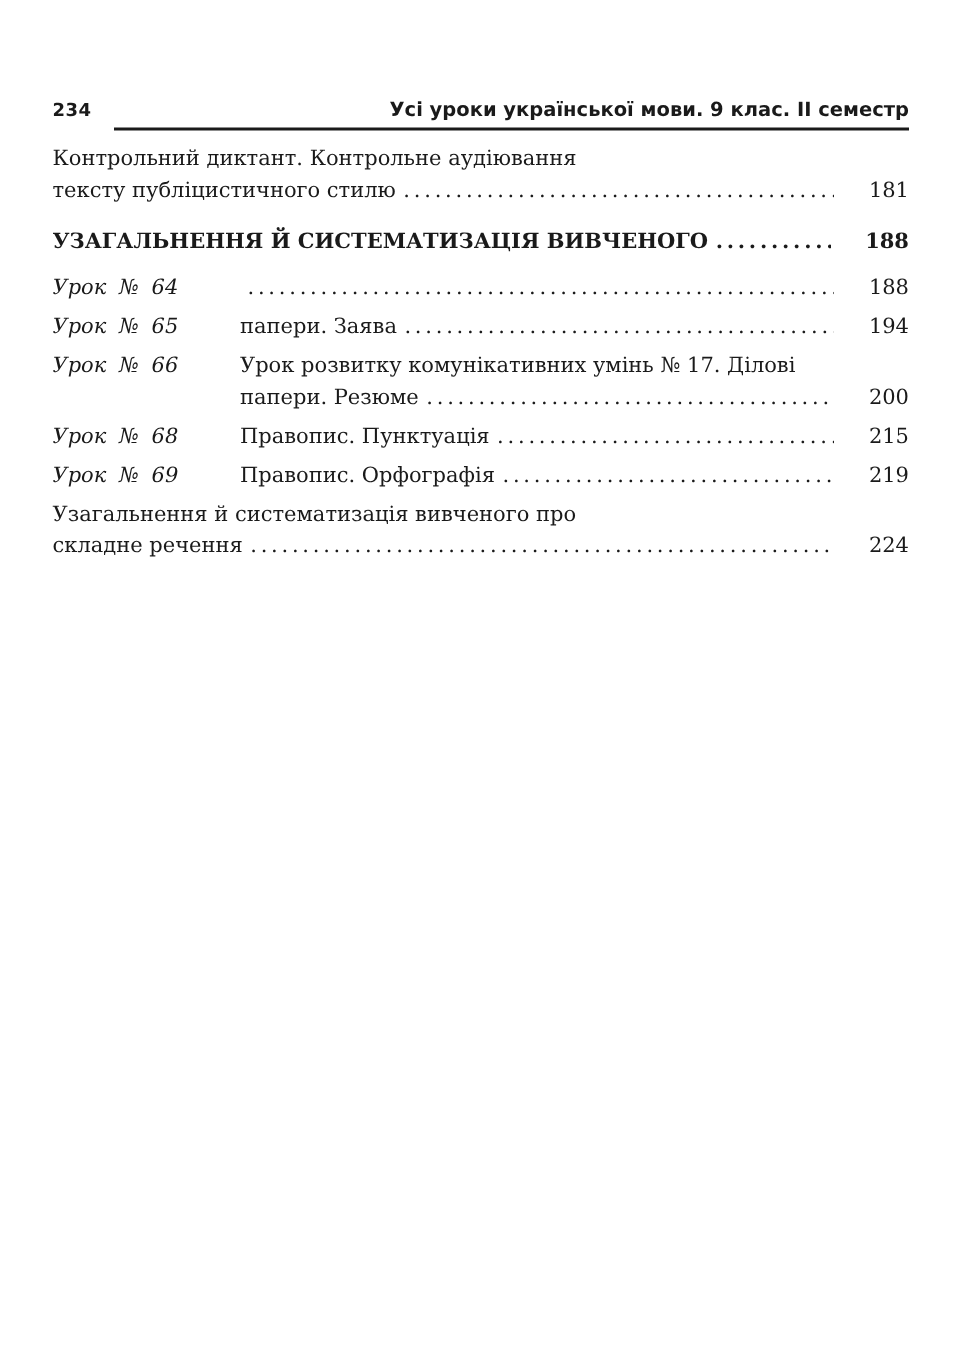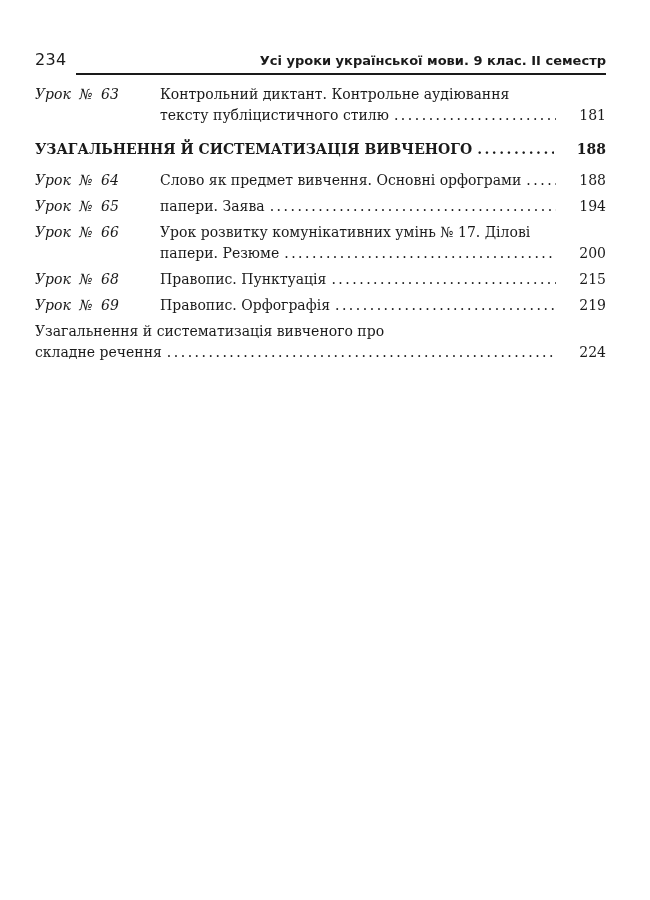--- a/index.html
+++ b/index.html
@@ -18,23 +18,24 @@
     font-family: "DejaVu Serif", serif;
   }
   
   .running-head {
     display: flex;
     justify-content: space-between;
     align-items: baseline;
     font-family: "DejaVu Sans", "Liberation Sans", sans-serif;
   }
   .folio {
-    font-size: 16px;
-    font-weight: normal;
+    font-size: 12px;
+    font-weight: bold;
     letter-spacing: 0.3px;
+    margin-top: 16px;
   }
   .running-title {
     font-size: 13px;
     font-weight: 700;
   }
   .head-rule {
     height: 0;
     border-bottom: 2px solid #1a1a1a;
     margin-left: 41px;
     margin-top: 4px;
@@ -94,21 +95,20 @@
 
 <div class="page">
   <header class="running-head">
     <span class="folio">234</span>
     <span class="running-title">Усі уроки української мови. 9 клас. ІІ семестр</span>
   </header>
   <div class="head-rule"></div>
 
   <main class="toc">
   <div class="entry lesson">
-    <span class="entry-label">Урок № 63</span>
     <div class="entry-body">
           <div class="entry-line">
             <span class="line-text">Контрольний диктант. Контрольне аудіювання</span>
           </div>
           <div class="entry-line">
             <span class="line-text">тексту публіцистичного стилю</span>
             <span class="dots"></span>
             <span class="page-num">181</span>
           </div>
         </div>
@@ -122,21 +122,20 @@
             <span class="dots"></span>
             <span class="page-num">188</span>
           </div>
         </div>
   </div>
 
   <div class="entry lesson">
     <span class="entry-label">Урок № 64</span>
     <div class="entry-body">
           <div class="entry-line">
-            <span class="line-text">Слово як предмет вивчення. Основні орфограми</span>
             <span class="dots"></span>
             <span class="page-num">188</span>
           </div>
         </div>
   </div>
 
   <div class="entry lesson">
     <span class="entry-label">Урок № 65</span>
     <div class="entry-body">
           <div class="entry-line">

